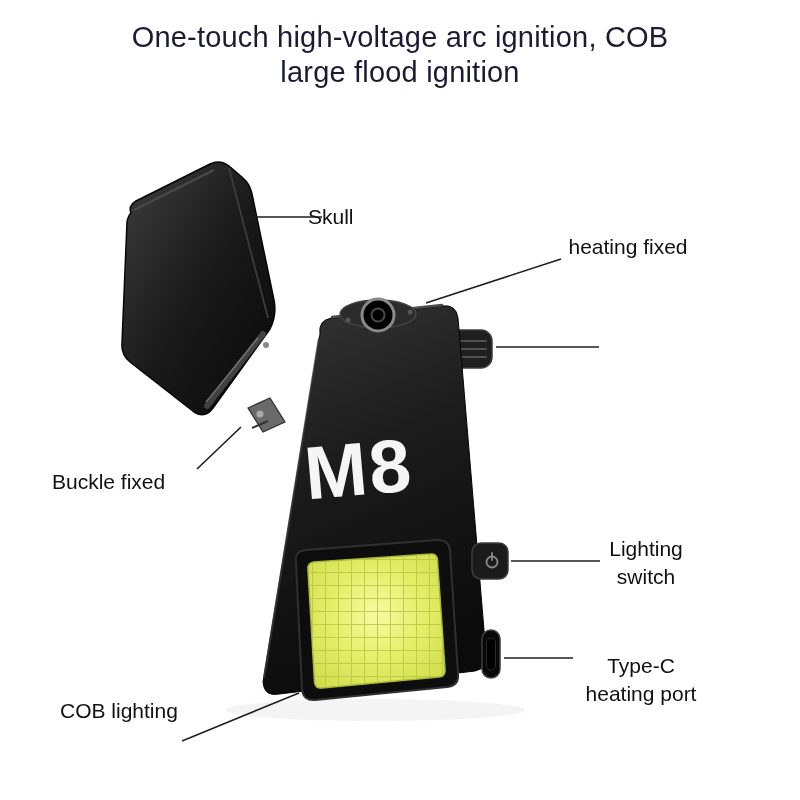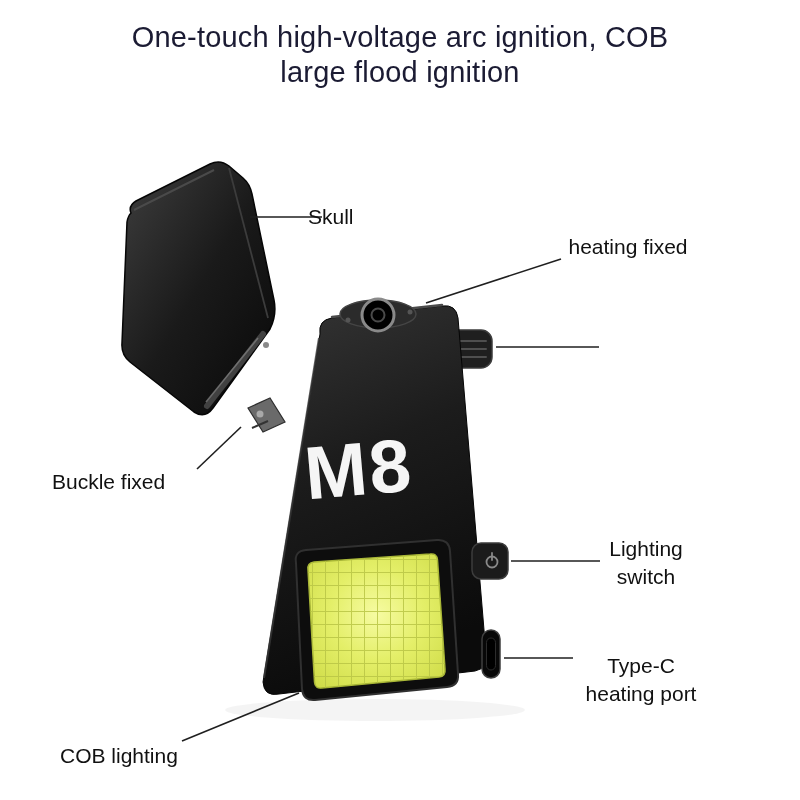--- a/index.html
+++ b/index.html
@@ -144,17 +144,17 @@
   <div class="callout-label center" style="left:646px; top:535px;">
     <span>Lighting</span>
     <span>switch</span>
   </div>
 
   <div class="callout-label center" style="left:641px; top:652px;">
     <span>Type-C</span>
     <span>heating port</span>
   </div>
 
-  <div class="callout-label" style="left:60px; top:742px;text-align:center;">
+  <div class="callout-label" style="left:60px; top:697px;text-align:center;">
     <span>COB lighting</span>
   </div>
 
 </div>
 
 </body></html>

